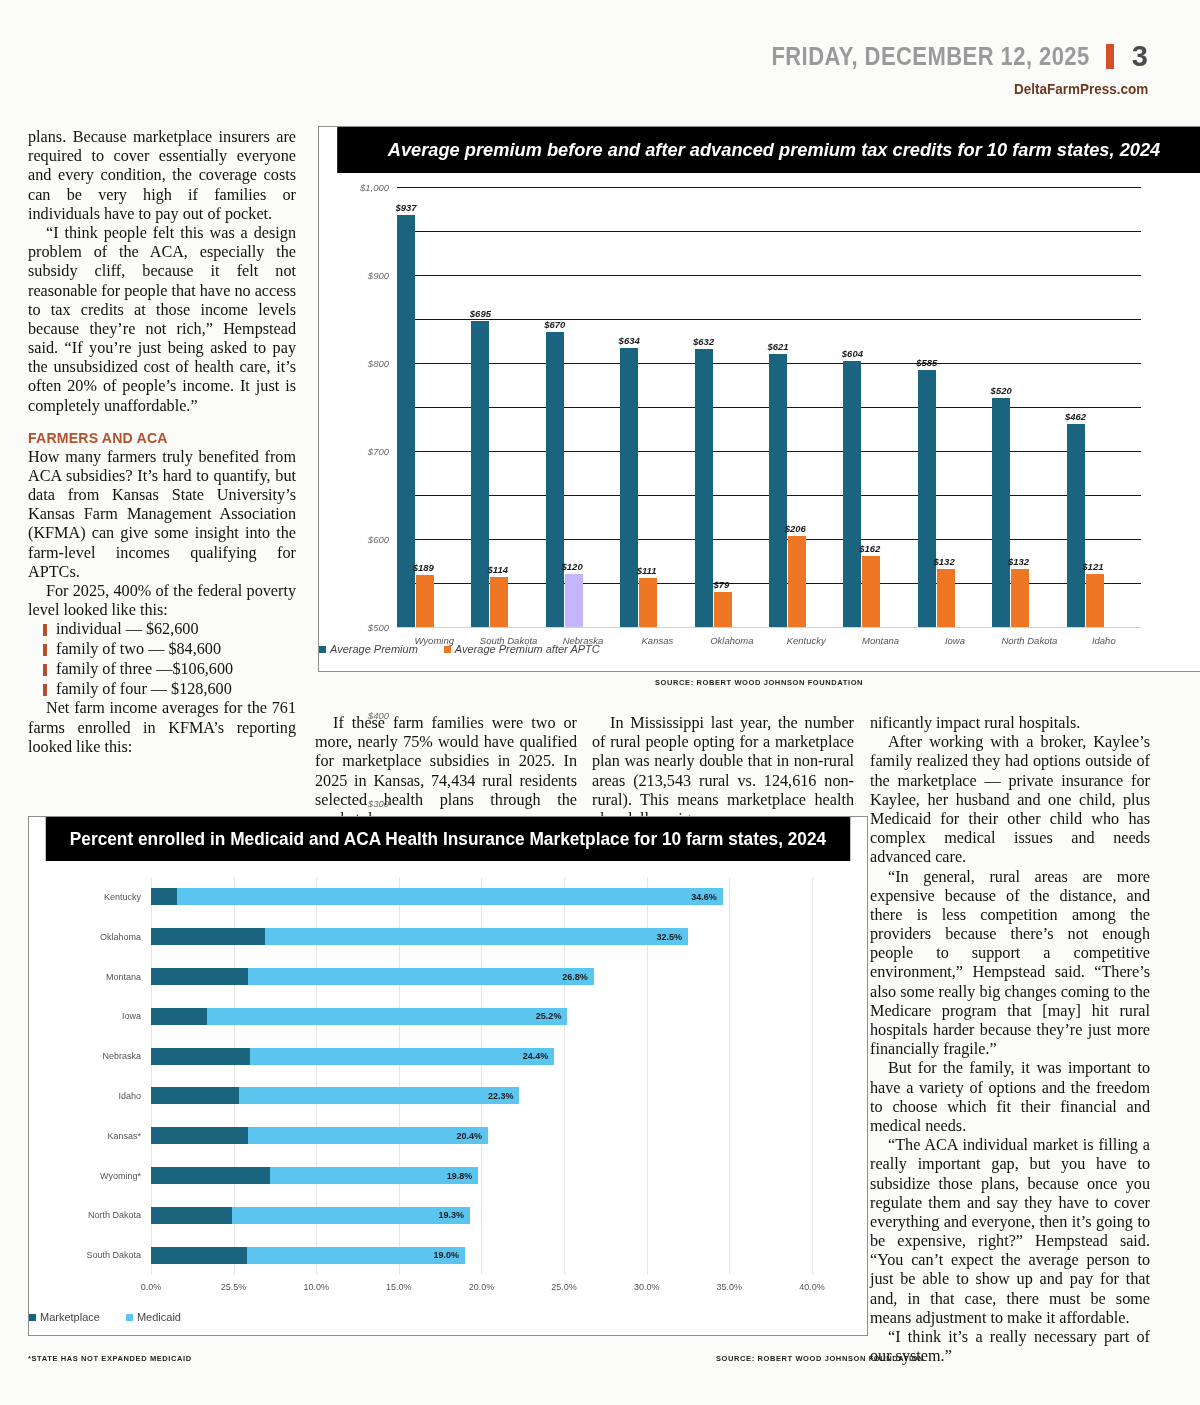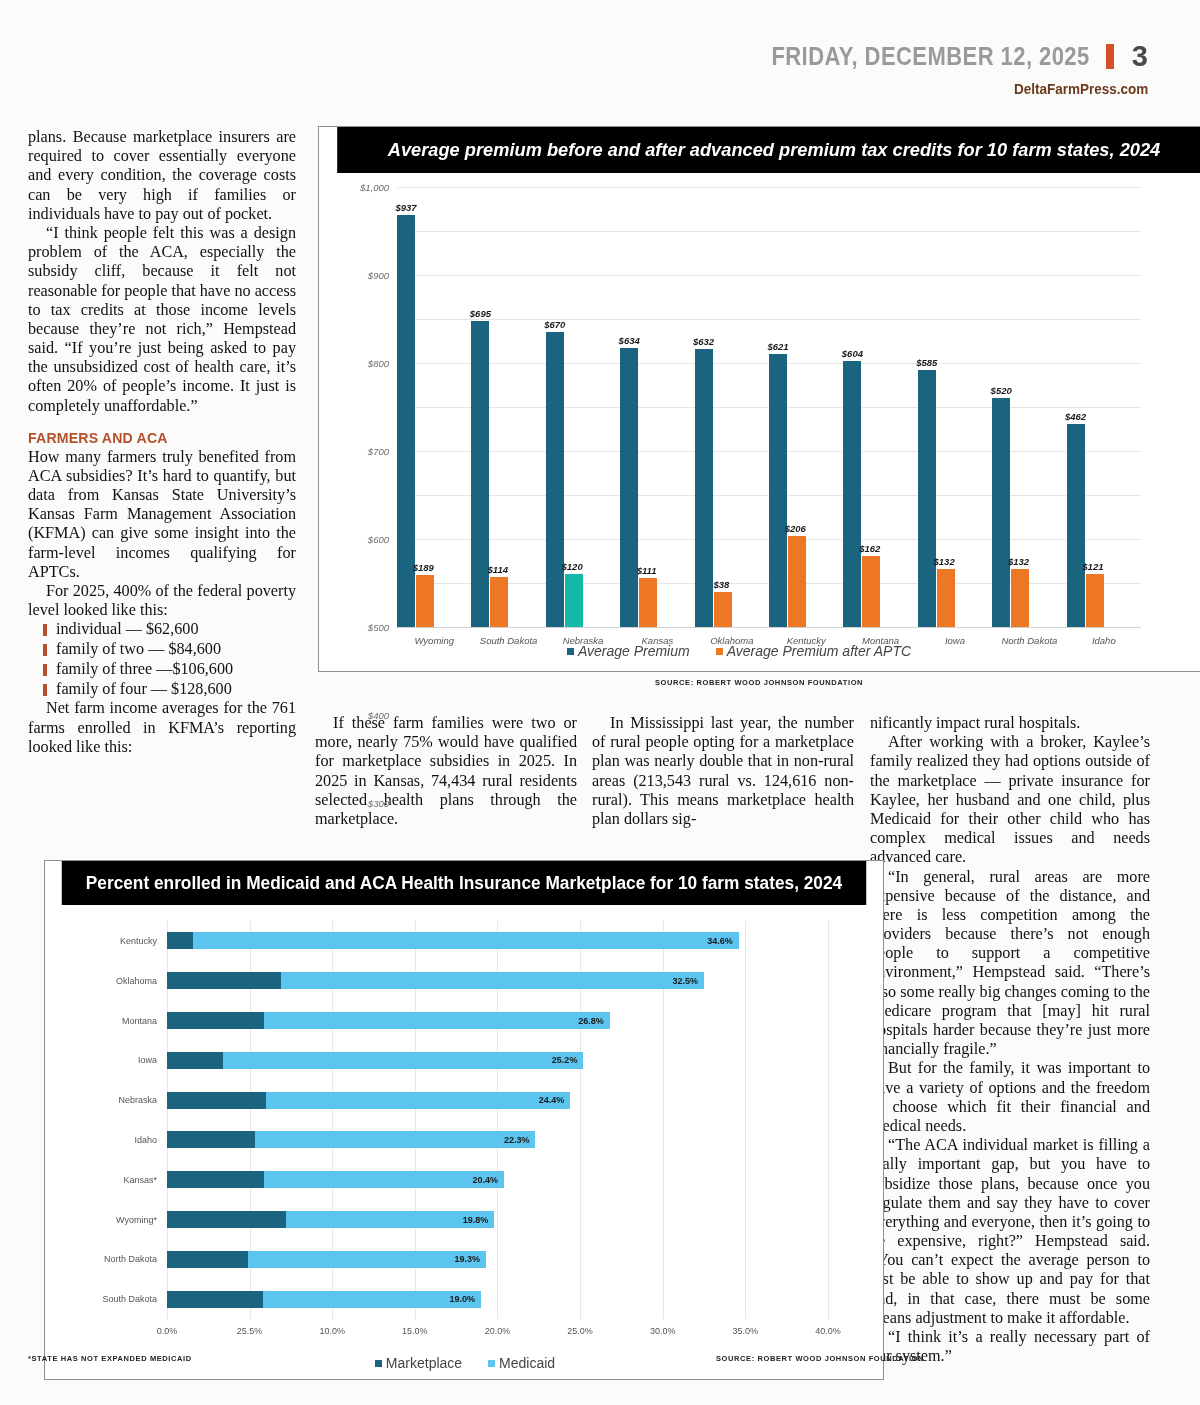--- a/index.html
+++ b/index.html
@@ -76,21 +76,21 @@
     font-family:"Liberation Sans", sans-serif;
     font-weight:bold; font-size:7.5px; letter-spacing:.6px;
     color:#222; white-space:nowrap;
   }
 
   
   #chart1 { left:318px; top:126px; width:912px; height:546px;font-style:italic; }
   #chart1 .titlebar { height:46px; line-height:46px; font-size:19px; transform:scaleX(.96); }
   #c1-plot { position:absolute; left:0; top:46px; width:840px; height:500px; }
   #c1-grid { position:absolute; left:78px; top:14px; right:18px; height:440px; }
-  .c1-gl { position:absolute; left:0; right:0; height:1px; background:#e5e5e5; }
+  .c1-gl { position:absolute; left:0; right:0; height:1px; background:#0f172a; }
   .c1-gl.zero { background:#d2d2d2; }
   .c1-ylab {
     position:absolute; right:100%; margin-right:8px;
     font-family:"Liberation Sans", sans-serif; font-size:9.5px;
     color:#6c6c6c; transform:translateY(-50%); white-space:nowrap;
   }
   .c1-group { position:absolute; bottom:0; display:flex; align-items:flex-end; justify-content:flex-start; gap:1px; }
   .c1-bar { width:18px; position:relative; }
   .c1-bar.pre  { background:#1a6480; }
   .c1-bar.post { background:#ee7726; }
@@ -99,28 +99,28 @@
     margin-bottom:2px;
     font-family:"Liberation Sans", sans-serif; font-size:9.5px; font-weight:bold;
     color:#1a1a1a; white-space:nowrap;
   }
   .c1-bar.post .c1-vlabel { left:auto; right:50%; transform:translateX(42%); }
   .c1-xlab {
     position:absolute; top:100%; margin-top:8px; left:50%; transform:translateX(-50%);
     font-family:"Liberation Sans", sans-serif; font-size:9.5px; color:#555; white-space:nowrap;
   }
   .legend {
-    position:absolute; left:0; right:0; display:flex; justify-content:center;
-    gap:26px; font-family:"Liberation Sans", sans-serif; font-size:14px; color:#444;
+    position:absolute; left:0; right:0; display:flex; 
+    gap:26px; font-family:"Liberation Sans", sans-serif; font-size:11px; color:#444;
   }
   .legend .item { display:flex; align-items:center; gap:4px; }
   .legend .sw { width:7px; height:7px; display:inline-block; }
 
   
-  #chart2 { left:28px; top:860px; width:840px; height:520px;margin-left:16px; }
+  #chart2 { left:28px; top:816px; width:840px; height:520px; }
   #chart2 .titlebar { height:44px; line-height:44px; font-size:18px; transform:scaleX(.96); }
   #c2-plot { position:absolute; left:0; top:44px; width:840px; height:476px; }
   #c2-grid { position:absolute; left:122px; top:16px; width:694px; height:398px; }
   .c2-gl { position:absolute; top:0; bottom:0; width:1px; background:#e6e6e6; }
   .c2-xlab {
     position:absolute; top:100%; margin-top:7px; transform:translateX(-50%);
     font-family:"Liberation Sans", sans-serif; font-size:9px; color:#555; white-space:nowrap;
   }
   .c2-row { position:absolute; left:0; height:17px; }
   .c2-seg { position:absolute; top:0; height:17px; }
@@ -229,40 +229,40 @@
           </div>
           <div class="c1-bar post" style="height: 50.16px; background: rgb(238, 119, 38);">
             <div class="c1-vlabel">$114</div>
           </div>
           <div class="c1-xlab">South Dakota</div>
         </div>
         <div class="c1-group" style="left: 148.8px; width: 74.4px; height: 440px;">
           <div class="c1-bar pre" style="height: 294.8px; background: rgb(26, 100, 128);">
             <div class="c1-vlabel">$670</div>
           </div>
-          <div class="c1-bar post" style="height: 52.8px; background: #14b8a6; margin-top: 12px;">
+          <div class="c1-bar post" style="height: 52.8px; background: #c4b5fd; margin-top: 12px;">
             <div class="c1-vlabel">$120</div>
           </div>
           <div class="c1-xlab">Nebraska</div>
         </div>
         <div class="c1-group" style="left: 223.2px; width: 74.4px; height: 440px;">
           <div class="c1-bar pre" style="height: 278.96px; background: rgb(26, 100, 128);">
             <div class="c1-vlabel">$634</div>
           </div>
           <div class="c1-bar post" style="height: 48.84px; background: rgb(238, 119, 38);">
             <div class="c1-vlabel">$111</div>
           </div>
           <div class="c1-xlab">Kansas</div>
         </div>
         <div class="c1-group" style="left: 297.6px; width: 74.4px; height: 440px;">
           <div class="c1-bar pre" style="height: 278.08px; background: rgb(26, 100, 128);">
             <div class="c1-vlabel">$632</div>
           </div>
           <div class="c1-bar post" style="height: 34.76px; background: rgb(238, 119, 38);">
-            <div class="c1-vlabel">$38</div>
+            <div class="c1-vlabel">$79</div>
           </div>
           <div class="c1-xlab">Oklahoma</div>
         </div>
         <div class="c1-group" style="left: 372px; width: 74.4px; height: 440px;">
           <div class="c1-bar pre" style="height: 273.24px; background: rgb(26, 100, 128);">
             <div class="c1-vlabel">$621</div>
           </div>
           <div class="c1-bar post" style="height: 90.64px; background: rgb(238, 119, 38);">
             <div class="c1-vlabel">$206</div>
           </div>

